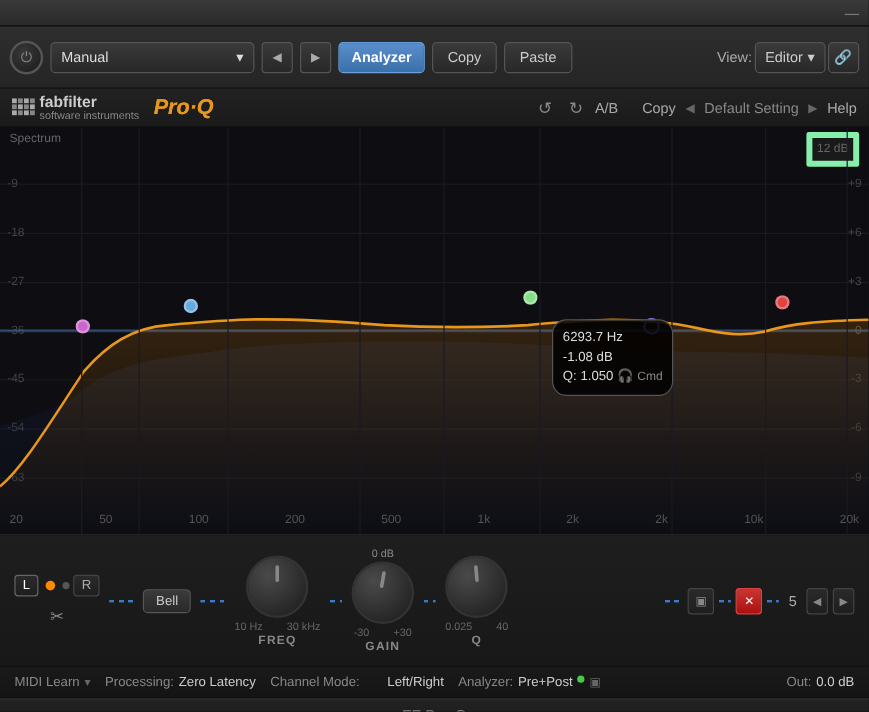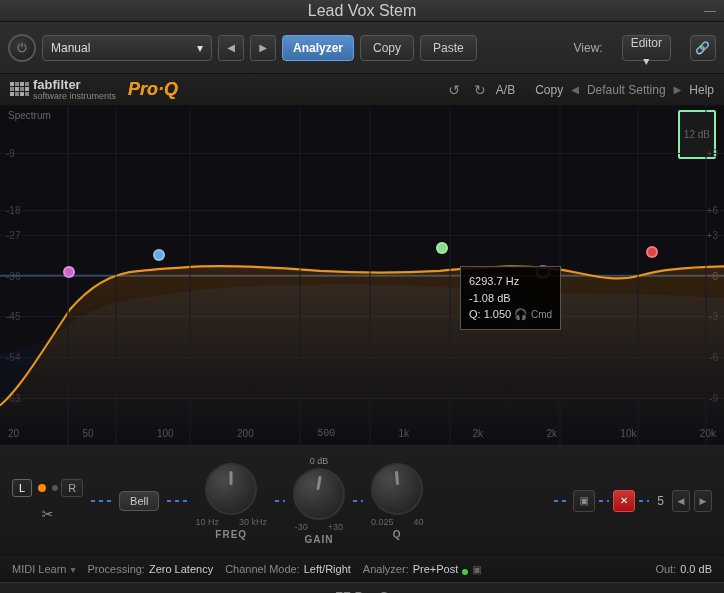--- a/index.html
+++ b/index.html
@@ -102,39 +102,38 @@
       display: flex;
       align-items: center;
       cursor: pointer;
       color: #ccc;
       font-size: 12px;
     }
     .view-section {
       margin-left: auto;
       display: flex;
       align-items: center;
-      gap: 19px;
+      gap: 2px;
     }
     .view-label {
       color: #aaa;
       font-size: 12px;
     }
     .view-dropdown {
       background: linear-gradient(to bottom, #3a3a3a, #282828);
       border: 1px solid #555;
       border-radius: 4px;
       height: 26px;
       padding: 0 8px;
       display: flex;
       align-items: center;
       cursor: pointer;
       color: #ccc;
       font-size: 12px;
       gap: 4px;
-      flex-direction: column;
     }
     .link-btn {
       width: 26px;
       height: 26px;
       background: linear-gradient(to bottom, #3a3a3a, #282828);
       border: 1px solid #555;
       border-radius: 4px;
       display: flex;
       align-items: center;
       justify-content: center;
@@ -239,22 +238,22 @@
       color: #666;
       font-size: 10px;
     }
     .db-label {
       position: absolute;
       top: 4px;
       right: 8px;
       color: #666;
       font-size: 10px;
       background: #1a1a1a;
-      border: 2px solid #86efac;
-      padding: 17px 4px;
+      border: 5px solid #86efac;
+      padding: 4px 4px;
       border-radius: 2px;
     }
 
     
     .h-grid-line {
       position: absolute;
       left: 0;
       right: 0;
       height: 1px;
       background: #1a1a22;
@@ -301,21 +300,21 @@
       transform: translate(-50%, -50%);
       cursor: pointer;
       border: 2px solid rgba(255,255,255,0.3);
     }
 
     
     #eq-tooltip {
       position: absolute;
       background: rgba(0,0,0,0.85);
       border: 1px solid #555;
-      border-radius: 0;
+      border-radius: 12px;
       padding: 6px 8px;
       font-size: 11px;
       color: #ddd;
       pointer-events: none;
     }
     #eq-tooltip .tooltip-row {
       line-height: 1.5;
     }
 
     
@@ -480,21 +479,21 @@
       background: linear-gradient(to bottom, #1a1a1a, #141414);
       height: 26px;
       display: flex;
       align-items: center;
       padding: 0 12px;
       gap: 12px;
       border-bottom: 1px solid #111;
     }
     .status-item {
       display: flex;
-      align-items: flex-end;
+      align-items: flex-start;
       gap: 4px;
       font-size: 11px;
       color: #888;
     }
     .status-dot {
       width: 6px;
       height: 6px;
       border-radius: 50%;
       background: #555;
     }
@@ -515,21 +514,20 @@
     }
     .midi-arrow {
       color: #666;
       font-size: 10px;
     }
   </style>
 </head>
 <body>
 
 <div id="title-bar">
-  <span>Lead Vox Stem</span>
   <span id="title-bar-close">—</span>
 </div>
 
 <div id="top-controls">
   <div class="power-btn">
     <span>⏻</span>
   </div>
   <div class="preset-dropdown">
     <span>Manual</span>
     <span>▾</span>
@@ -600,21 +598,21 @@
 </div>
 
 <div id="eq-area">
   <span class="spectrum-label">Spectrum</span>
   <span class="db-label">12 dB</span>
 
   <div class="h-grid-line" style="top:14%;">
     <span class="h-grid-label-left">-9</span>
     <span class="h-grid-label-right">+9</span>
   </div>
-  <div class="h-grid-line" style="top:26%;margin-top:16px;">
+  <div class="h-grid-line" style="top:26%;">
     <span class="h-grid-label-left">-18</span>
     <span class="h-grid-label-right">+6</span>
   </div>
   <div class="h-grid-line" style="top:38%;">
     <span class="h-grid-label-left">-27</span>
     <span class="h-grid-label-right">+3</span>
   </div>
   <div class="h-grid-line" style="top:50%; background:#2a2a3a;">
     <span class="h-grid-label-left">-36</span>
     <span class="h-grid-label-right" style="color:#555;">0</span>
@@ -679,21 +677,21 @@
       <span>🎧</span>
       <span style="color:#888;font-size:10px;">Cmd</span>
     </div>
   </div>
 
   <div style="position:absolute;bottom:6px;left:0;right:0;display:flex;justify-content:space-between;padding:0 8px;">
     <span class="freq-label" style="position:static;transform:none;color:#555;font-size:10px;text-align:right;">20</span>
     <span class="freq-label" style="position:static;transform:none;color:#555;font-size:10px;">50</span>
     <span class="freq-label" style="position:static;transform:none;color:#555;font-size:10px;">100</span>
     <span class="freq-label" style="position:static;transform:none;color:#555;font-size:10px;">200</span>
-    <span class="freq-label" style="position:static;transform:none;color:#555;font-size:10px;font-family:Liberation Mono, monospace;">500</span>
+    <span class="freq-label" style="position:static;transform:none;color:#555;font-size:10px;">500</span>
     <span class="freq-label" style="position:static;transform:none;color:#555;font-size:10px;">1k</span>
     <span class="freq-label" style="position:static;transform:none;color:#555;font-size:10px;">2k</span>
     <span class="freq-label" style="position:static;transform:none;color:#555;font-size:10px;">2k</span>
     <span class="freq-label" style="position:static;transform:none;color:#555;font-size:10px;">10k</span>
     <span class="freq-label" style="position:static;transform:none;color:#555;font-size:10px;">20k</span>
   </div>
 </div>
 
 <div id="controls-strip">
 
@@ -776,21 +774,21 @@
   <div class="status-item">
     <span>MIDI Learn</span>
     <span class="midi-arrow">▾</span>
   </div>
   <div class="status-item">
     <span>Processing:</span>
     <span style="color:#ccc;">Zero Latency</span>
   </div>
   <div class="status-item">
     <span>Channel Mode:</span>
-    <span style="color:#ccc;">Left/Right</span>
+    <span style="color:#ccc;margin-left:19px;">Left/Right</span>
   </div>
   <div class="status-item">
     <span>Analyzer:</span>
     <span style="color:#ccc;">Pre+Post</span>
     <span class="status-dot green"></span>
     <span style="font-size:10px;color:#666;">▣</span>
   </div>
   <div class="status-item" style="margin-left:auto;">
     <span>Out:</span>
     <span style="color:#ccc;">0.0 dB</span>

